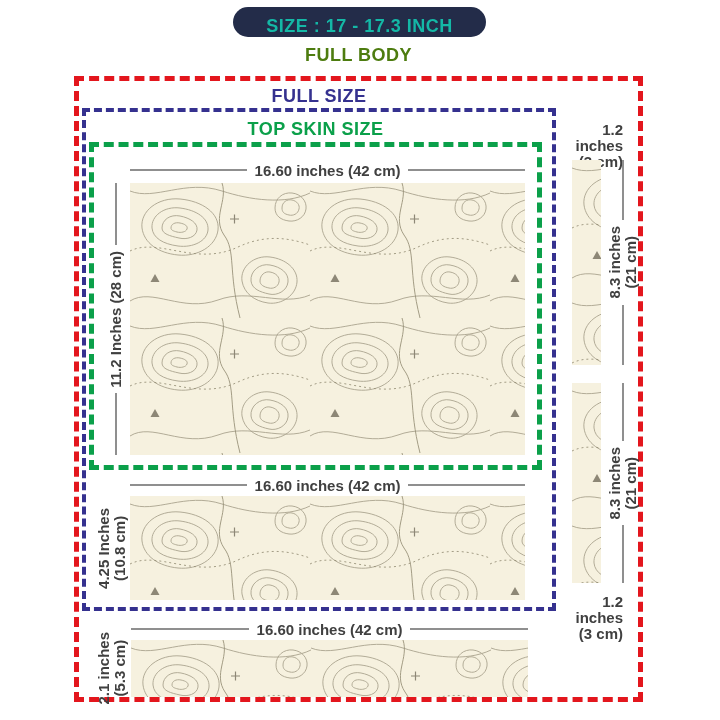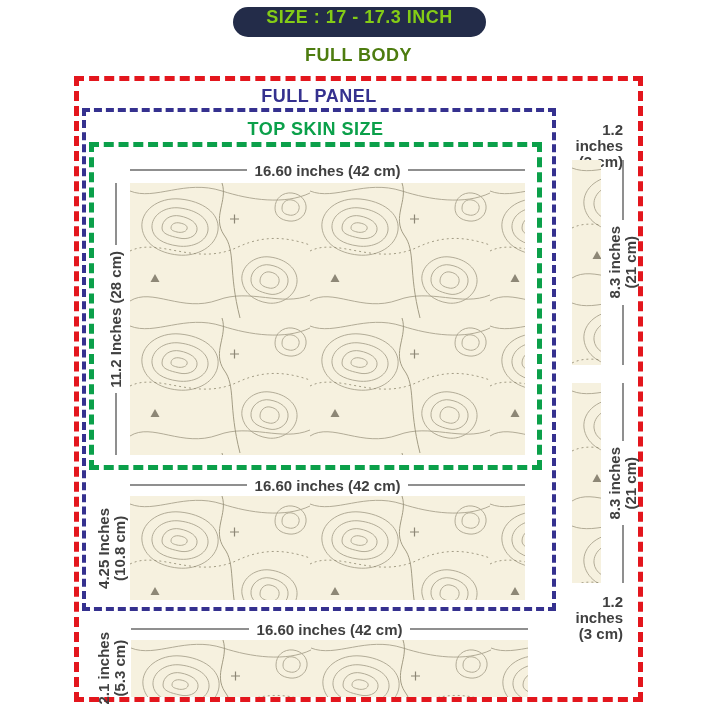--- a/index.html
+++ b/index.html
@@ -5,22 +5,22 @@
   html,body{margin:0;padding:0;}
   body{
     width:720px;height:720px;position:relative;background:#ffffff;
     font-family:"Liberation Sans", sans-serif;overflow:hidden;
   }
   .abs{position:absolute;box-sizing:border-box;}
 
   
   .badge{
     left:233px;top:7px;width:253px;height:30px;background:#232c49;
-    border-radius:16px;color:#84cc16;font-size:18px;font-weight:bold;
-    display:flex;align-items:flex-start;justify-content:center;letter-spacing:.5px;
+    border-radius:16px;color:#14b8a6;font-size:18px;font-weight:bold;
+    display:flex;align-items:flex-end;justify-content:center;letter-spacing:.5px;
   }
 
   
   .region-label{font-size:18px;font-weight:bold;text-align:center;letter-spacing:.5px;}
   .lbl-fullbody{left:74px;top:45px;width:569px;color:#4d7c0f;}
   .lbl-fullpanel{left:82px;top:86px;width:474px;color:#35318f;}
   .lbl-topskin{left:89px;top:119px;width:453px;color:#0ba04a;}
 
   
   .border-red  {left:74px;top:76px;width:569px;height:626px;border:5px dashed #e3161d;}
@@ -102,21 +102,21 @@
       <path d="M25,91 l4.5,8 h-9 Z" fill="#8d8776"></path>
     </pattern>
   </defs>
 </svg>
 
 <div class="abs badge">
   <span>SIZE : 17 - 17.3 INCH</span>
 </div>
 
 <div class="abs region-label lbl-fullbody">FULL BODY</div>
-<div class="abs region-label lbl-fullpanel">FULL PANEL</div>
+<div class="abs region-label lbl-fullpanel">FULL SIZE</div>
 <div class="abs region-label lbl-topskin">TOP SKIN SIZE</div>
 
 <div class="abs border-red"></div>
 <div class="abs border-navy"></div>
 <div class="abs border-green"></div>
 
 <div class="abs dim-h main-width-dim">
   <span class="hline"></span>
   <span class="txt">16.60 inches (42 cm)</span>
   <span class="hline"></span>

